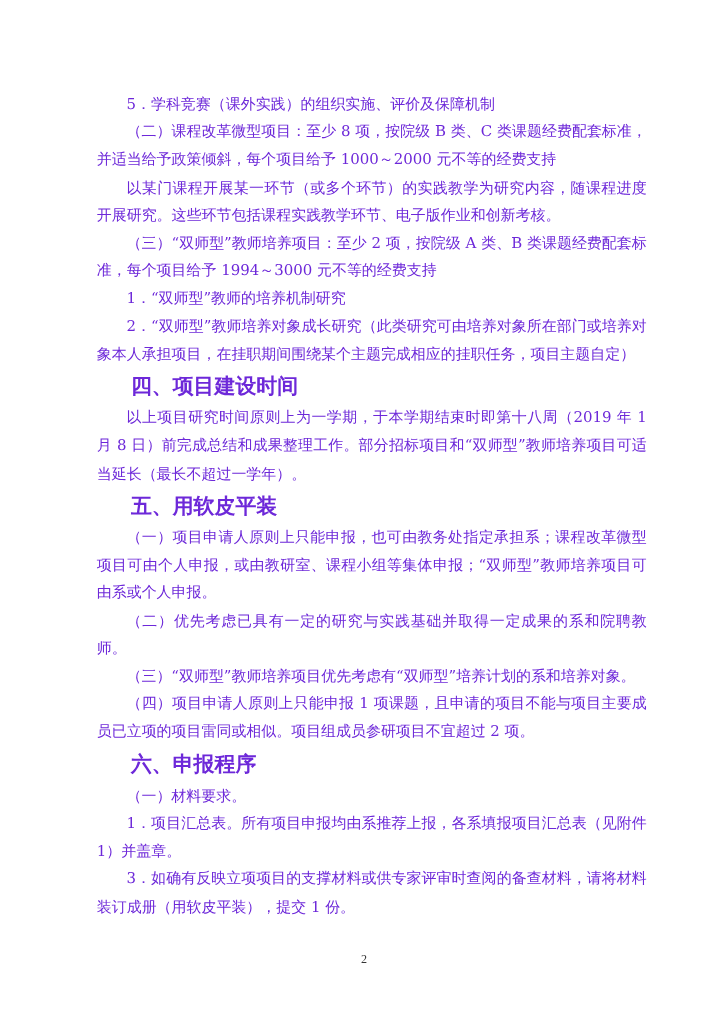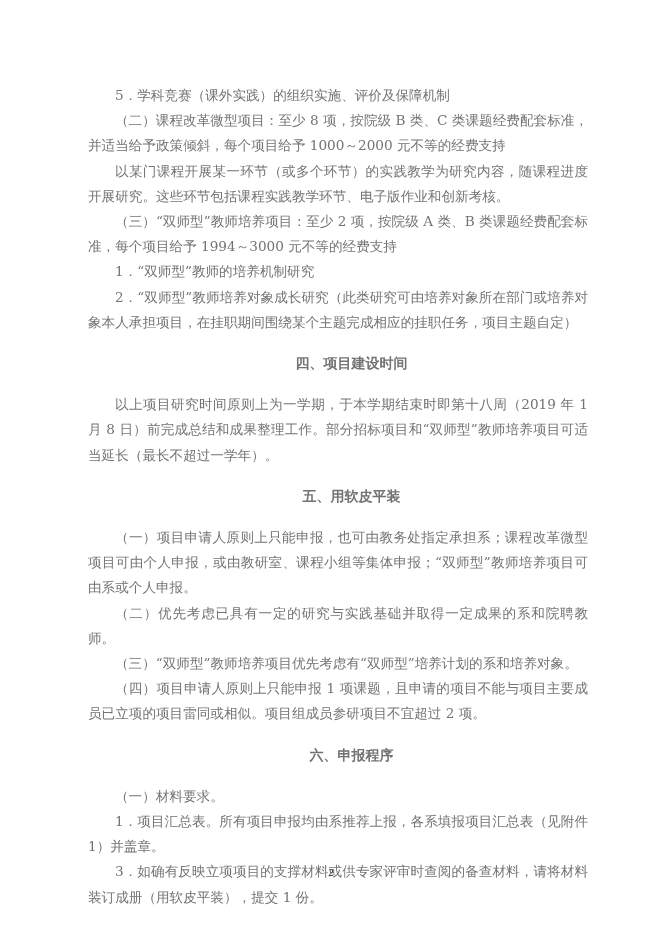--- a/index.html
+++ b/index.html
@@ -1,23 +1,23 @@
 <!DOCTYPE html>
 <html><head>
   <meta charset="utf-8">
   <style>
     html, body { margin: 0; padding: 0; background: #ffffff; }
     body { width: 662px; height: 936px; position: relative; overflow: hidden; }
     .page {
       position: absolute; left: 88px; top: 83px; width: 500px;
       font-family: "DejaVu Serif", "Liberation Serif", serif;
-      font-size: 13.6px; color: #737373; line-height: 25.2px;
+      font-size: 13.6px; color: #6d28d9; line-height: 25.2px;
     }
     .p { margin: 0; text-indent: 27px; text-align: justify; }
-    .h { margin: 16px; text-indent: 27px; font-family: "DejaVu Sans", "Liberation Sans", sans-serif; font-weight: bold; font-size: 14px; text-align: center; }
+    .h { margin: 4px; text-indent: 27px; font-family: "DejaVu Sans", "Liberation Sans", sans-serif; font-weight: bold; font-size: 19px; }
     .pagenum {
       position: absolute; top: 866px; left: 0; width: 662px; text-align: center;
       font-family: "Liberation Serif", serif; font-size: 11px; color: #333;
     }
   </style>
 </head>
 <body>
 
 <div class="page">
   <p class="p">5．学科竞赛（课外实践）的组织实施、评价及保障机制</p>

